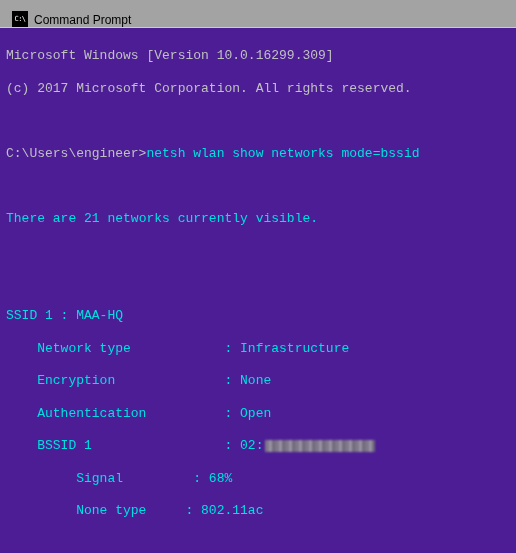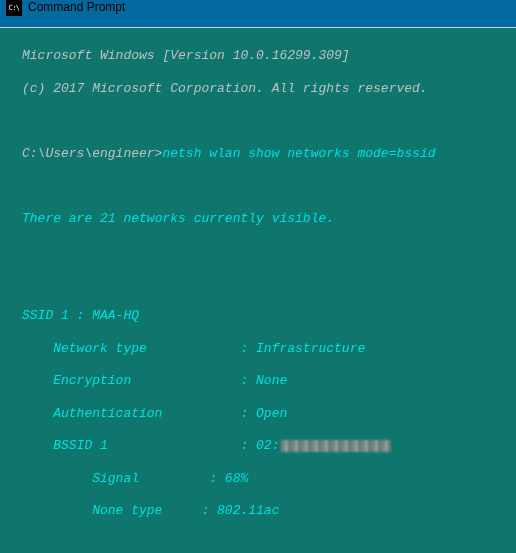--- a/index.html
+++ b/index.html
@@ -7,25 +7,25 @@
       width: 516px;
       height: 553px;
       background: #fff;
       font-family: Consolas, 'Courier New', monospace;
       font-size: 13px;
       overflow: hidden;
     }
     .window { width: 100%; height: 100%; display: flex; flex-direction: column; }
     .titlebar {
       height: 28px;
-      background: #0369a1;
+      background: #a3a3a3;
       border-bottom: 1px solid #ccc;
       display: flex;
-      align-items: flex-start;
-      padding-left: 6px;
+      align-items: flex-end;
+      padding-left: 12px;
       font-family: 'Segoe UI', Tahoma, sans-serif;
       font-size: 12px;
       color: #000;
     }
     .titlebar-icon {
       width: 16px;
       height: 16px;
       margin-right: 6px;
       background: #000;
       position: relative;
@@ -35,27 +35,26 @@
     }
     .titlebar-icon::before {
       content: "C:\\";
       color: #fff;
       font-size: 7px;
       font-family: Consolas, monospace;
       letter-spacing: -0.5px;
     }
     .terminal {
       flex: 1;
-      background: #0f766e;
-      padding: 4px 22px;
+      background: #4c1d95;
+      padding: 4px 6px;
       color: #ccc;
       line-height: 1.25;
       white-space: pre;
       overflow: hidden;
-      font-style: italic;
     }
     .gray { color: #c0c0c0; }
     .cyan { color: #00e0e0; }
     .redacted {
       display: inline-block;
       width: 110px;
       height: 12px;
       vertical-align: middle;
       background: repeating-linear-gradient(90deg,#888 0 4px,#aaa 4px 7px,#777 7px 10px);
       filter: blur(1.2px);

